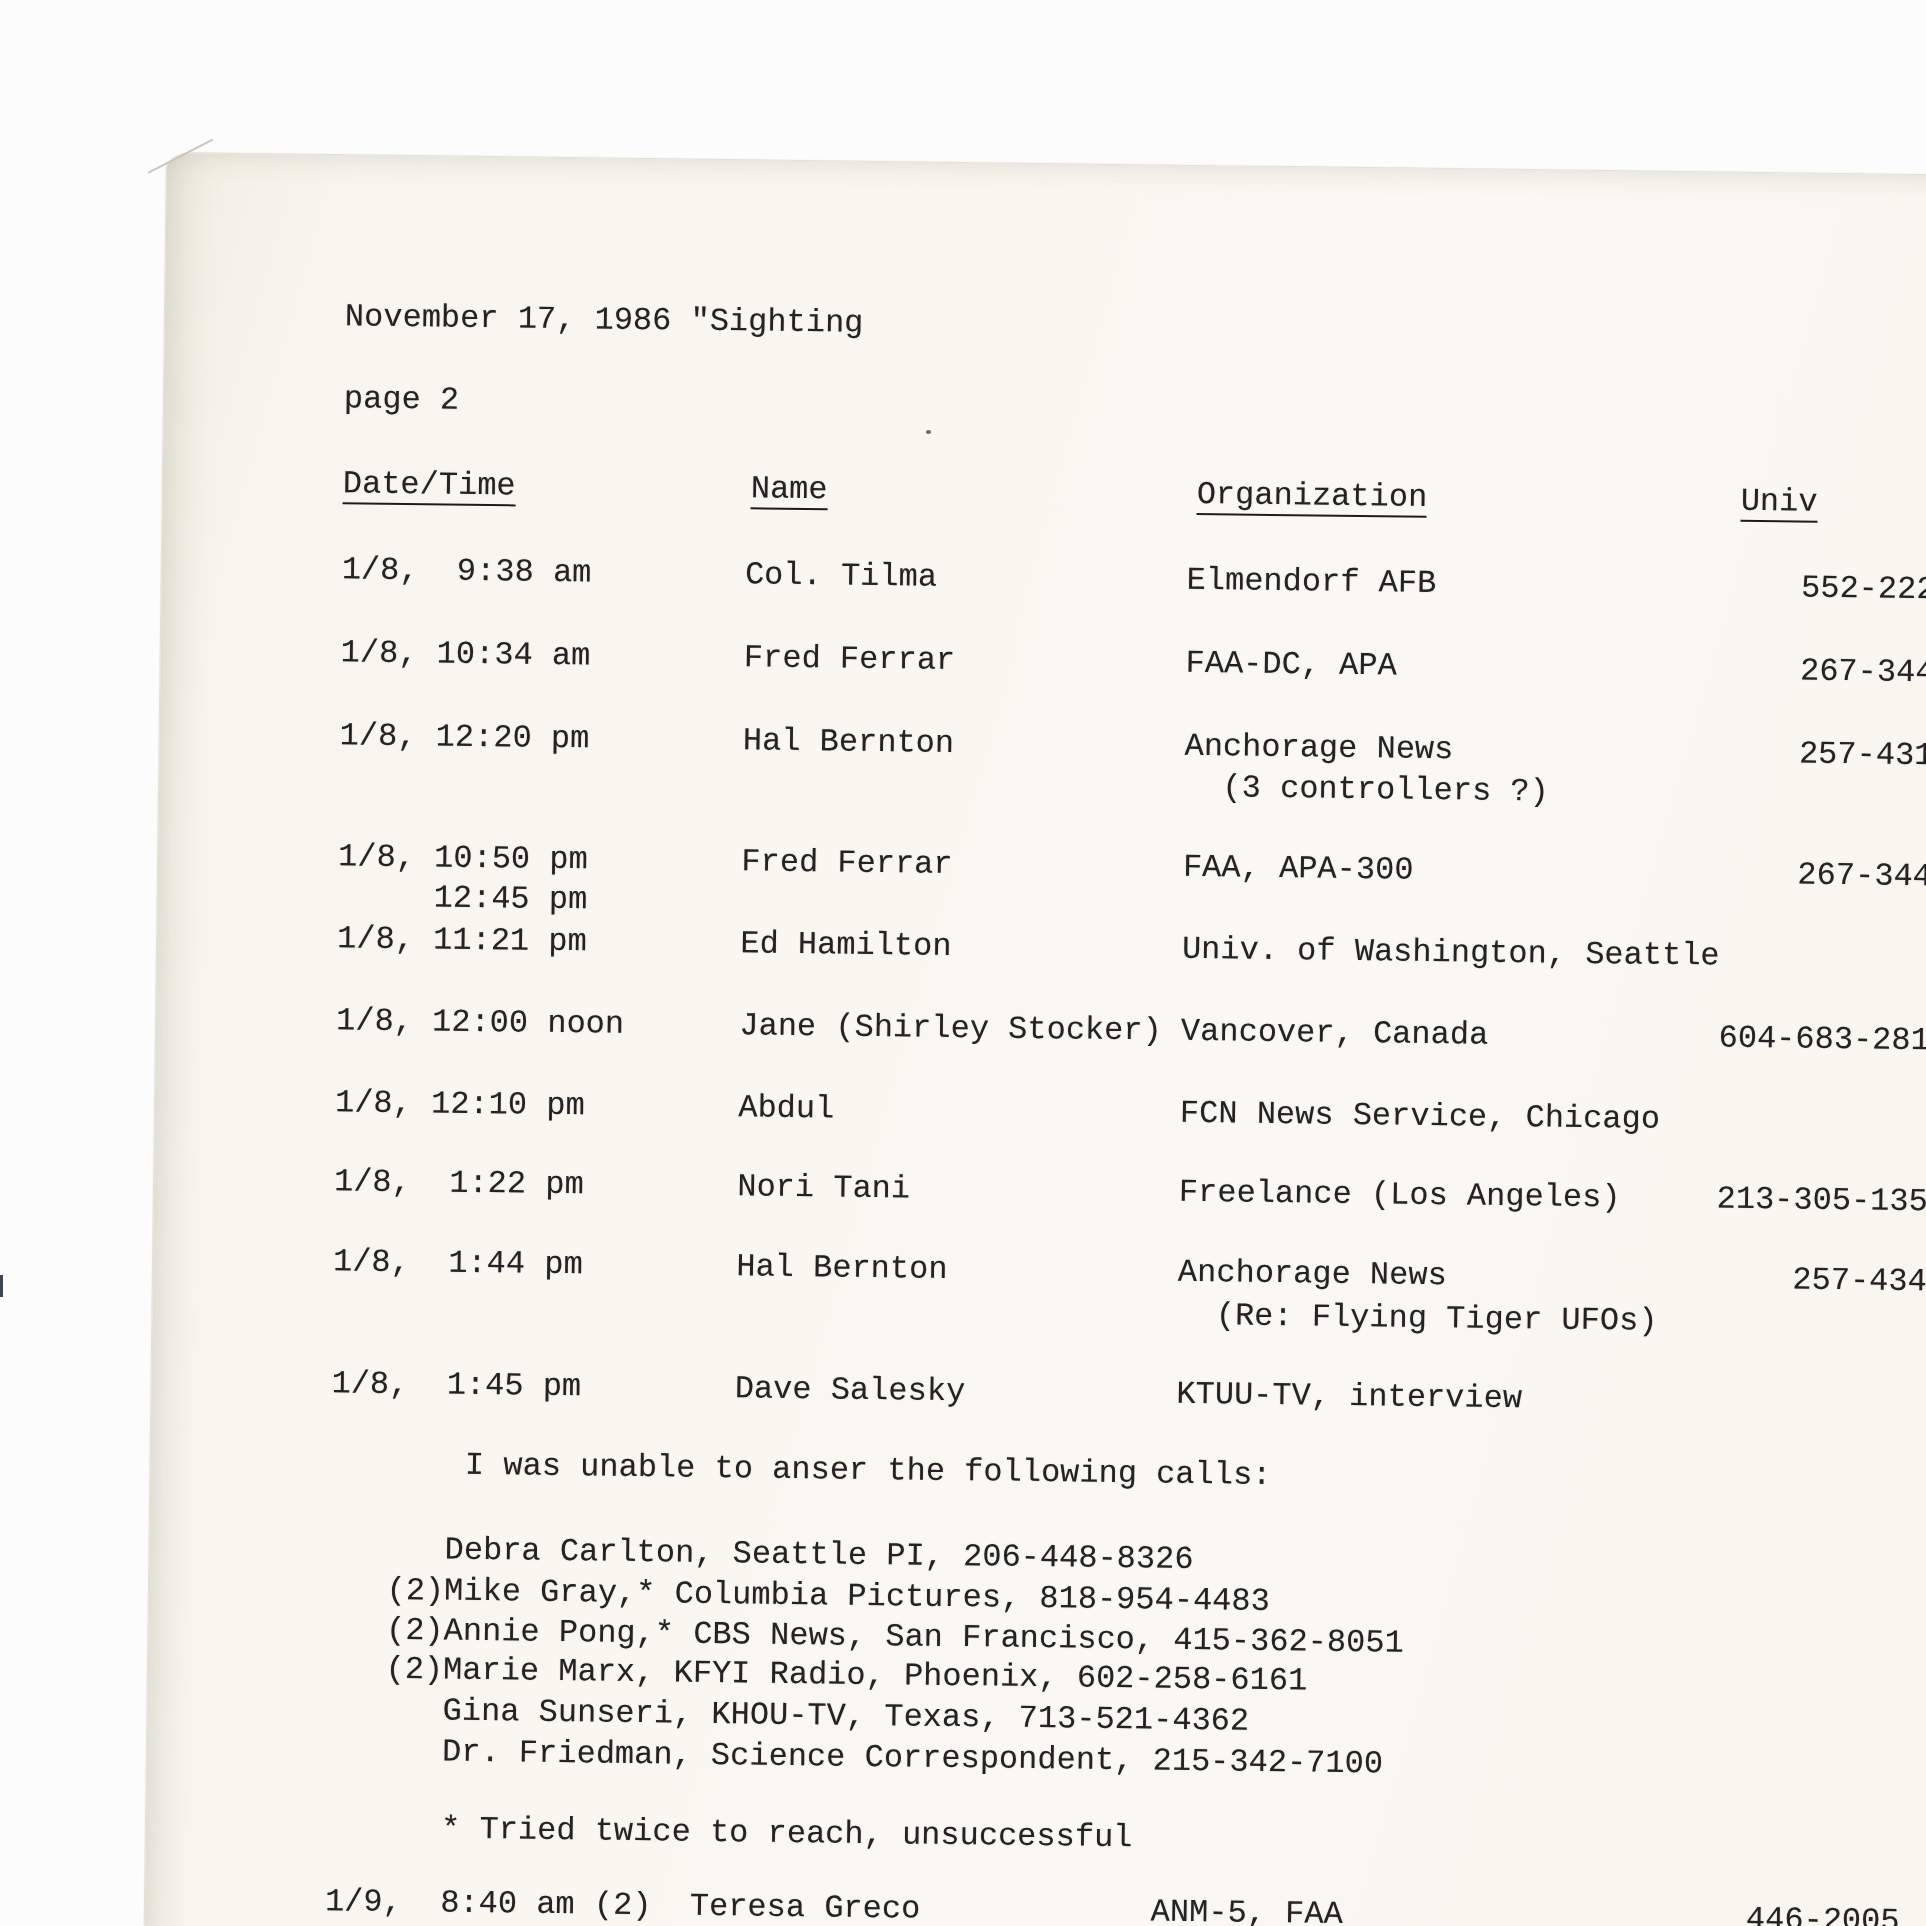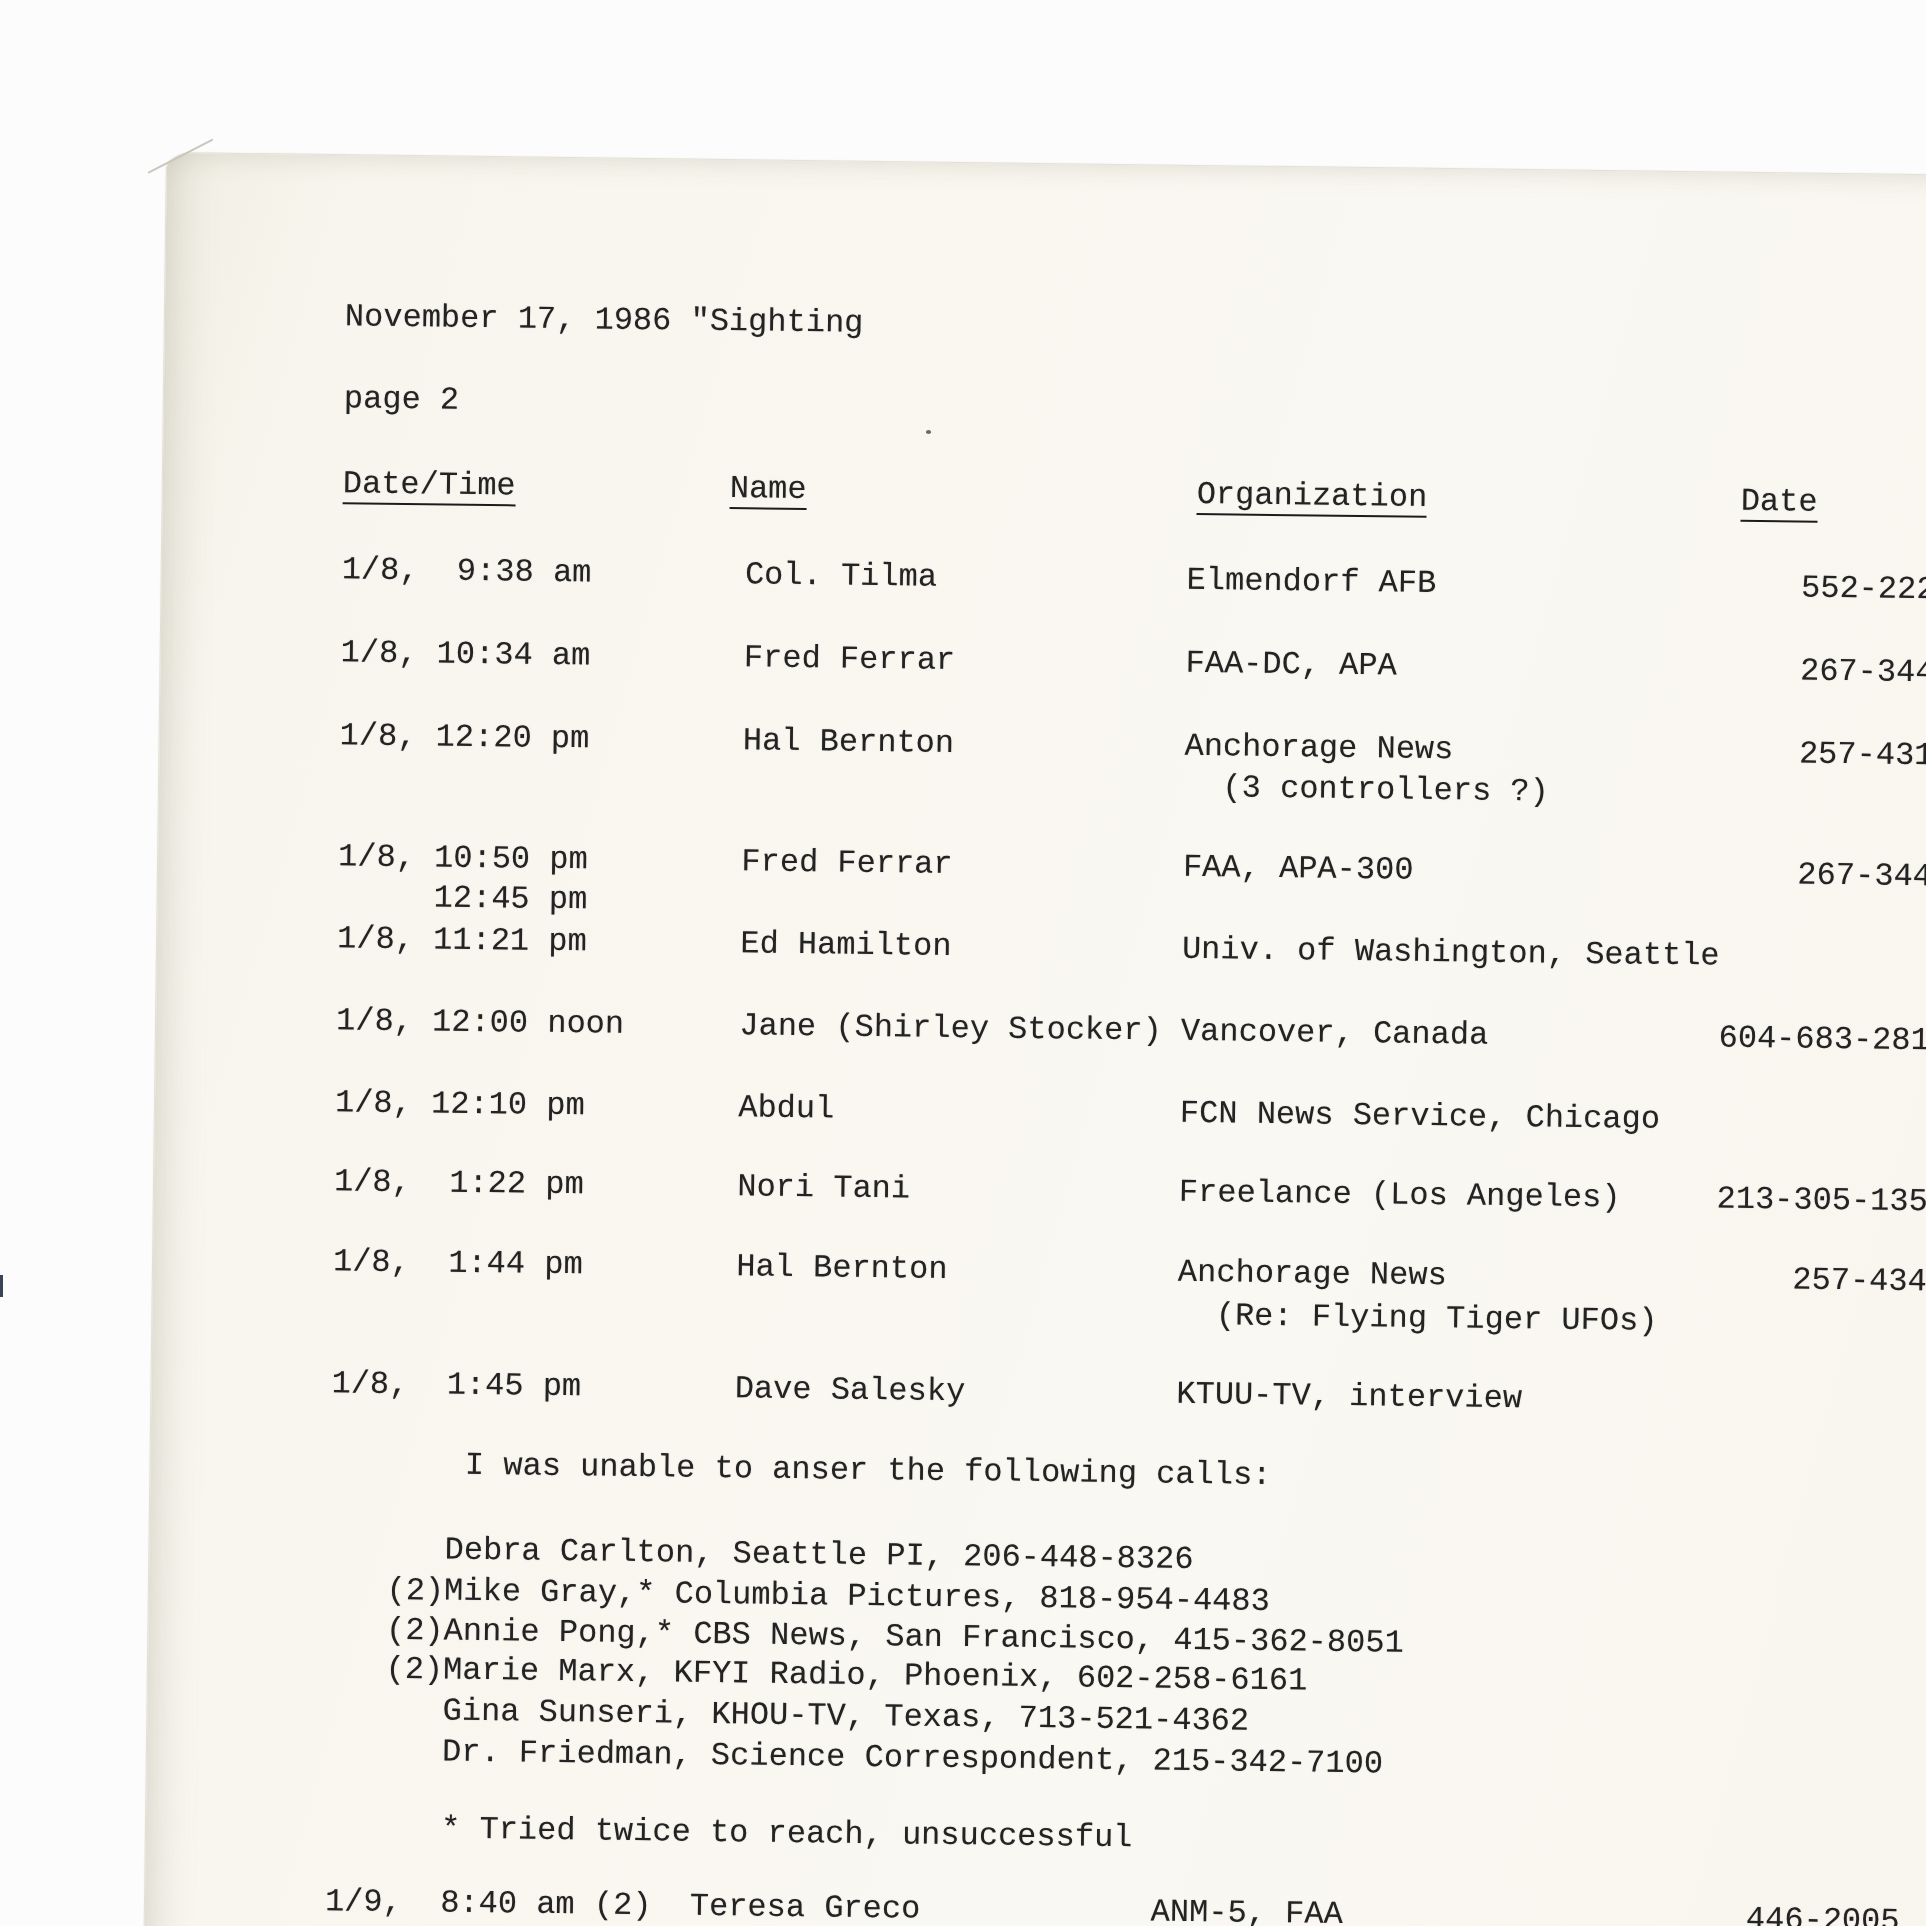--- a/index.html
+++ b/index.html
@@ -50,23 +50,23 @@
 
 <div class="paper">
   <div class="corner-mark"></div>
   <div class="content">
 
     <div class="line" style="top:145px">November 17, 1986 "Sighting</div>
     <div class="line" style="top:227px">page 2</div>
 
     <div class="header-row">
       <span style="left:0">Date/Time</span>
-      <span style="left:387px">Name</span>
+      <span style="left:408px">Name</span>
       <span style="left:854px">Organization</span>
-      <span style="left:1398px">Date</span>
+      <span style="left:1398px">Univ</span>
     </div>
 
     <div class="line" style="top:398px">1/8,  9:38 am        Col. Tilma             Elmendorf AFB                   552-2226</div>
     <div class="line" style="top:481px">1/8, 10:34 am        Fred Ferrar            FAA-DC, APA                     267-3441</div>
     <div class="line" style="top:564px">1/8, 12:20 pm        Hal Bernton            Anchorage News                  257-4313</div>
     <div class="line" style="top:605px">                                              (3 controllers ?)</div>
     <div class="line" style="top:685px">1/8, 10:50 pm        Fred Ferrar            FAA, APA-300                    267-3441</div>
     <div class="line" style="top:725px">     12:45 pm</div>
     <div class="line" style="top:767px">1/8, 11:21 pm        Ed Hamilton            Univ. of Washington, Seattle</div>
     <div class="line" style="top:849px">1/8, 12:00 noon      Jane (Shirley Stocker) Vancover, Canada            604-683-2816</div>

